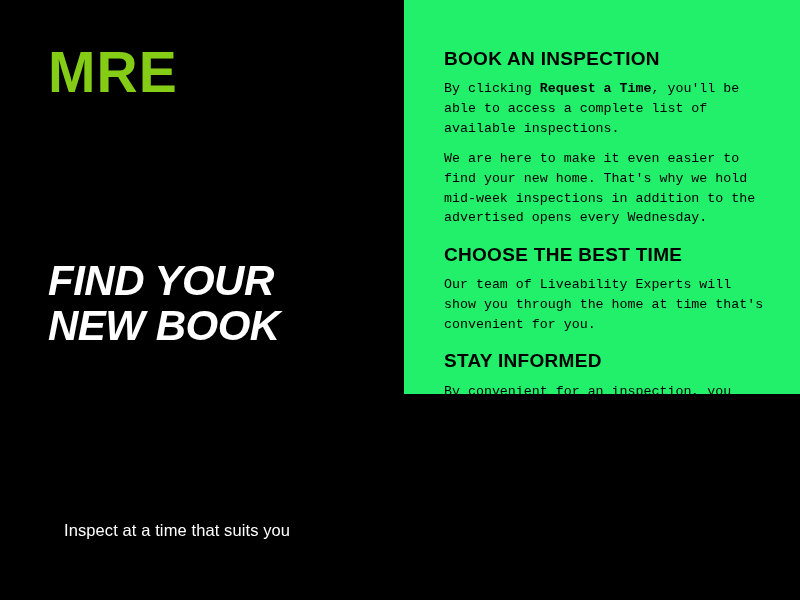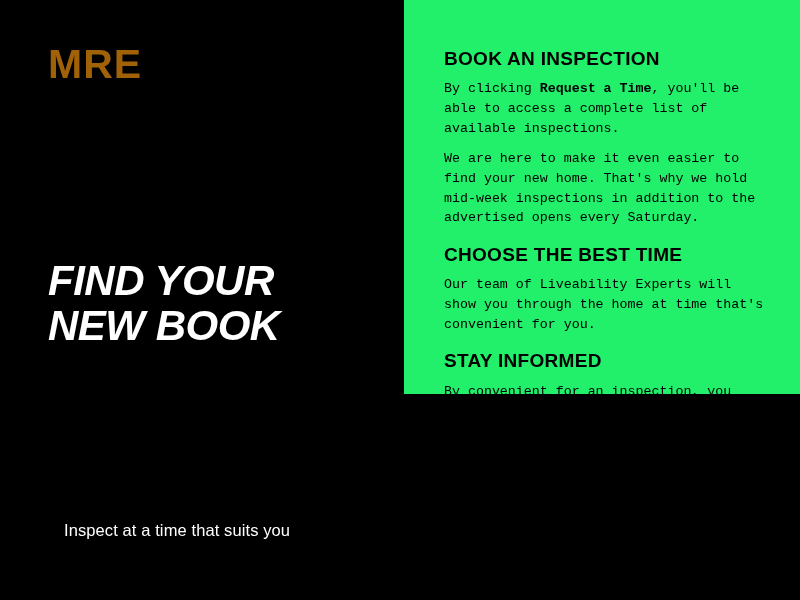--- a/index.html
+++ b/index.html
@@ -21,22 +21,22 @@
     width: 404px;
     height: 600px;
     background: #000000;
     position: relative;
     flex: 0 0 404px;
   }
   .brand {
     position: absolute;
     left: 48px;
     top: 44px;
-    color: #a16207;
-    font-size: 41px;
+    color: #84cc16;
+    font-size: 57px;
     font-weight: 700;
     letter-spacing: 1px;
     line-height: 1;
   }
   .headline {
     position: absolute;
     left: 48px;
     top: 258px;
     color: #ffffff;
     font-size: 42px;
@@ -116,21 +116,21 @@
     <div class="tagline">Inspect at a time that suits you</div>
   </div>
 
   <div class="right">
 
     <div class="green-panel">
 
       <div class="block">
         <div class="sec-title first">BOOK AN INSPECTION</div>
         <p class="para"><span>By clicking </span><b>Request a Time</b><span>, you'll be able to access a complete list of available inspections.</span></p>
-        <p class="para">We are here to make it even easier to find your new home. That's why we hold mid-week inspections in addition to the advertised opens every Saturday.</p>
+        <p class="para">We are here to make it even easier to find your new home. That's why we hold mid-week inspections in addition to the advertised opens every Wednesday.</p>
       </div>
 
       <div class="block">
         <div class="sec-title spacer-title">CHOOSE THE BEST TIME</div>
         <p class="para">Our team of Liveability Experts will show you through the home at time that's convenient for you.</p>
       </div>
 
       <div class="block">
         <div class="sec-title spacer-title">STAY INFORMED</div>
         <p class="para">By convenient for an inspection, you will be instantly notified of any changes, updates, or cancellations.</p>

